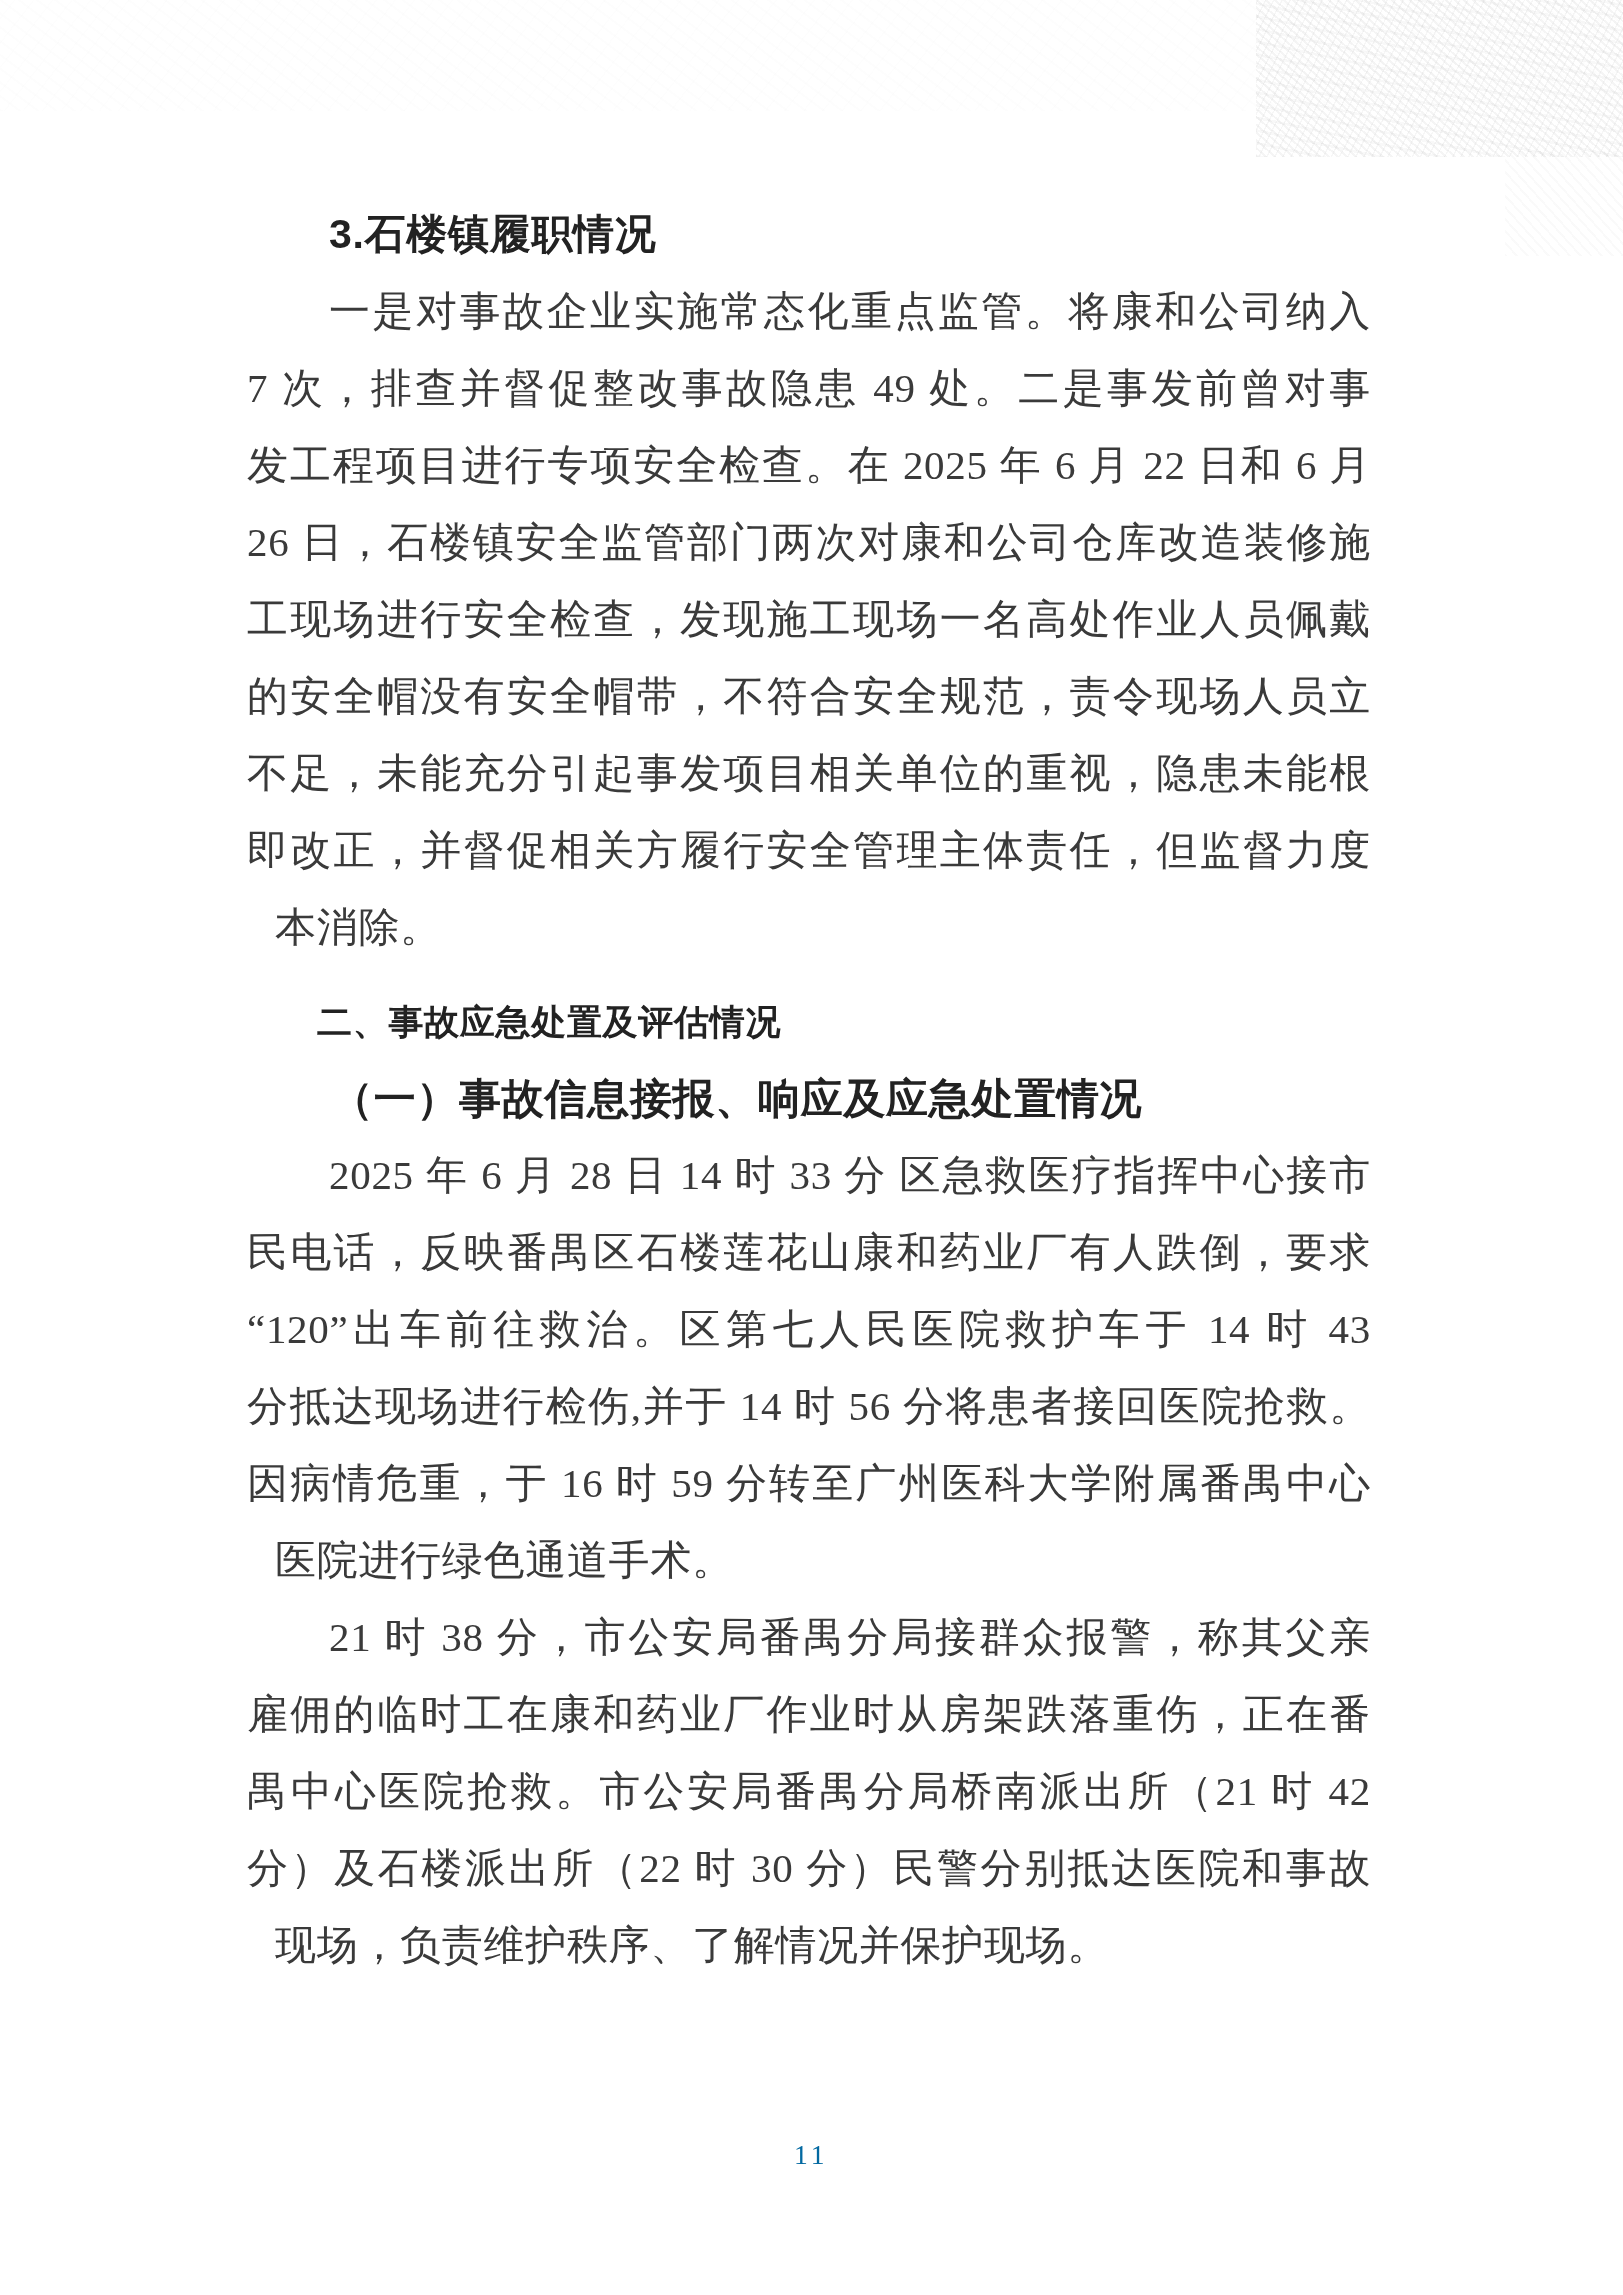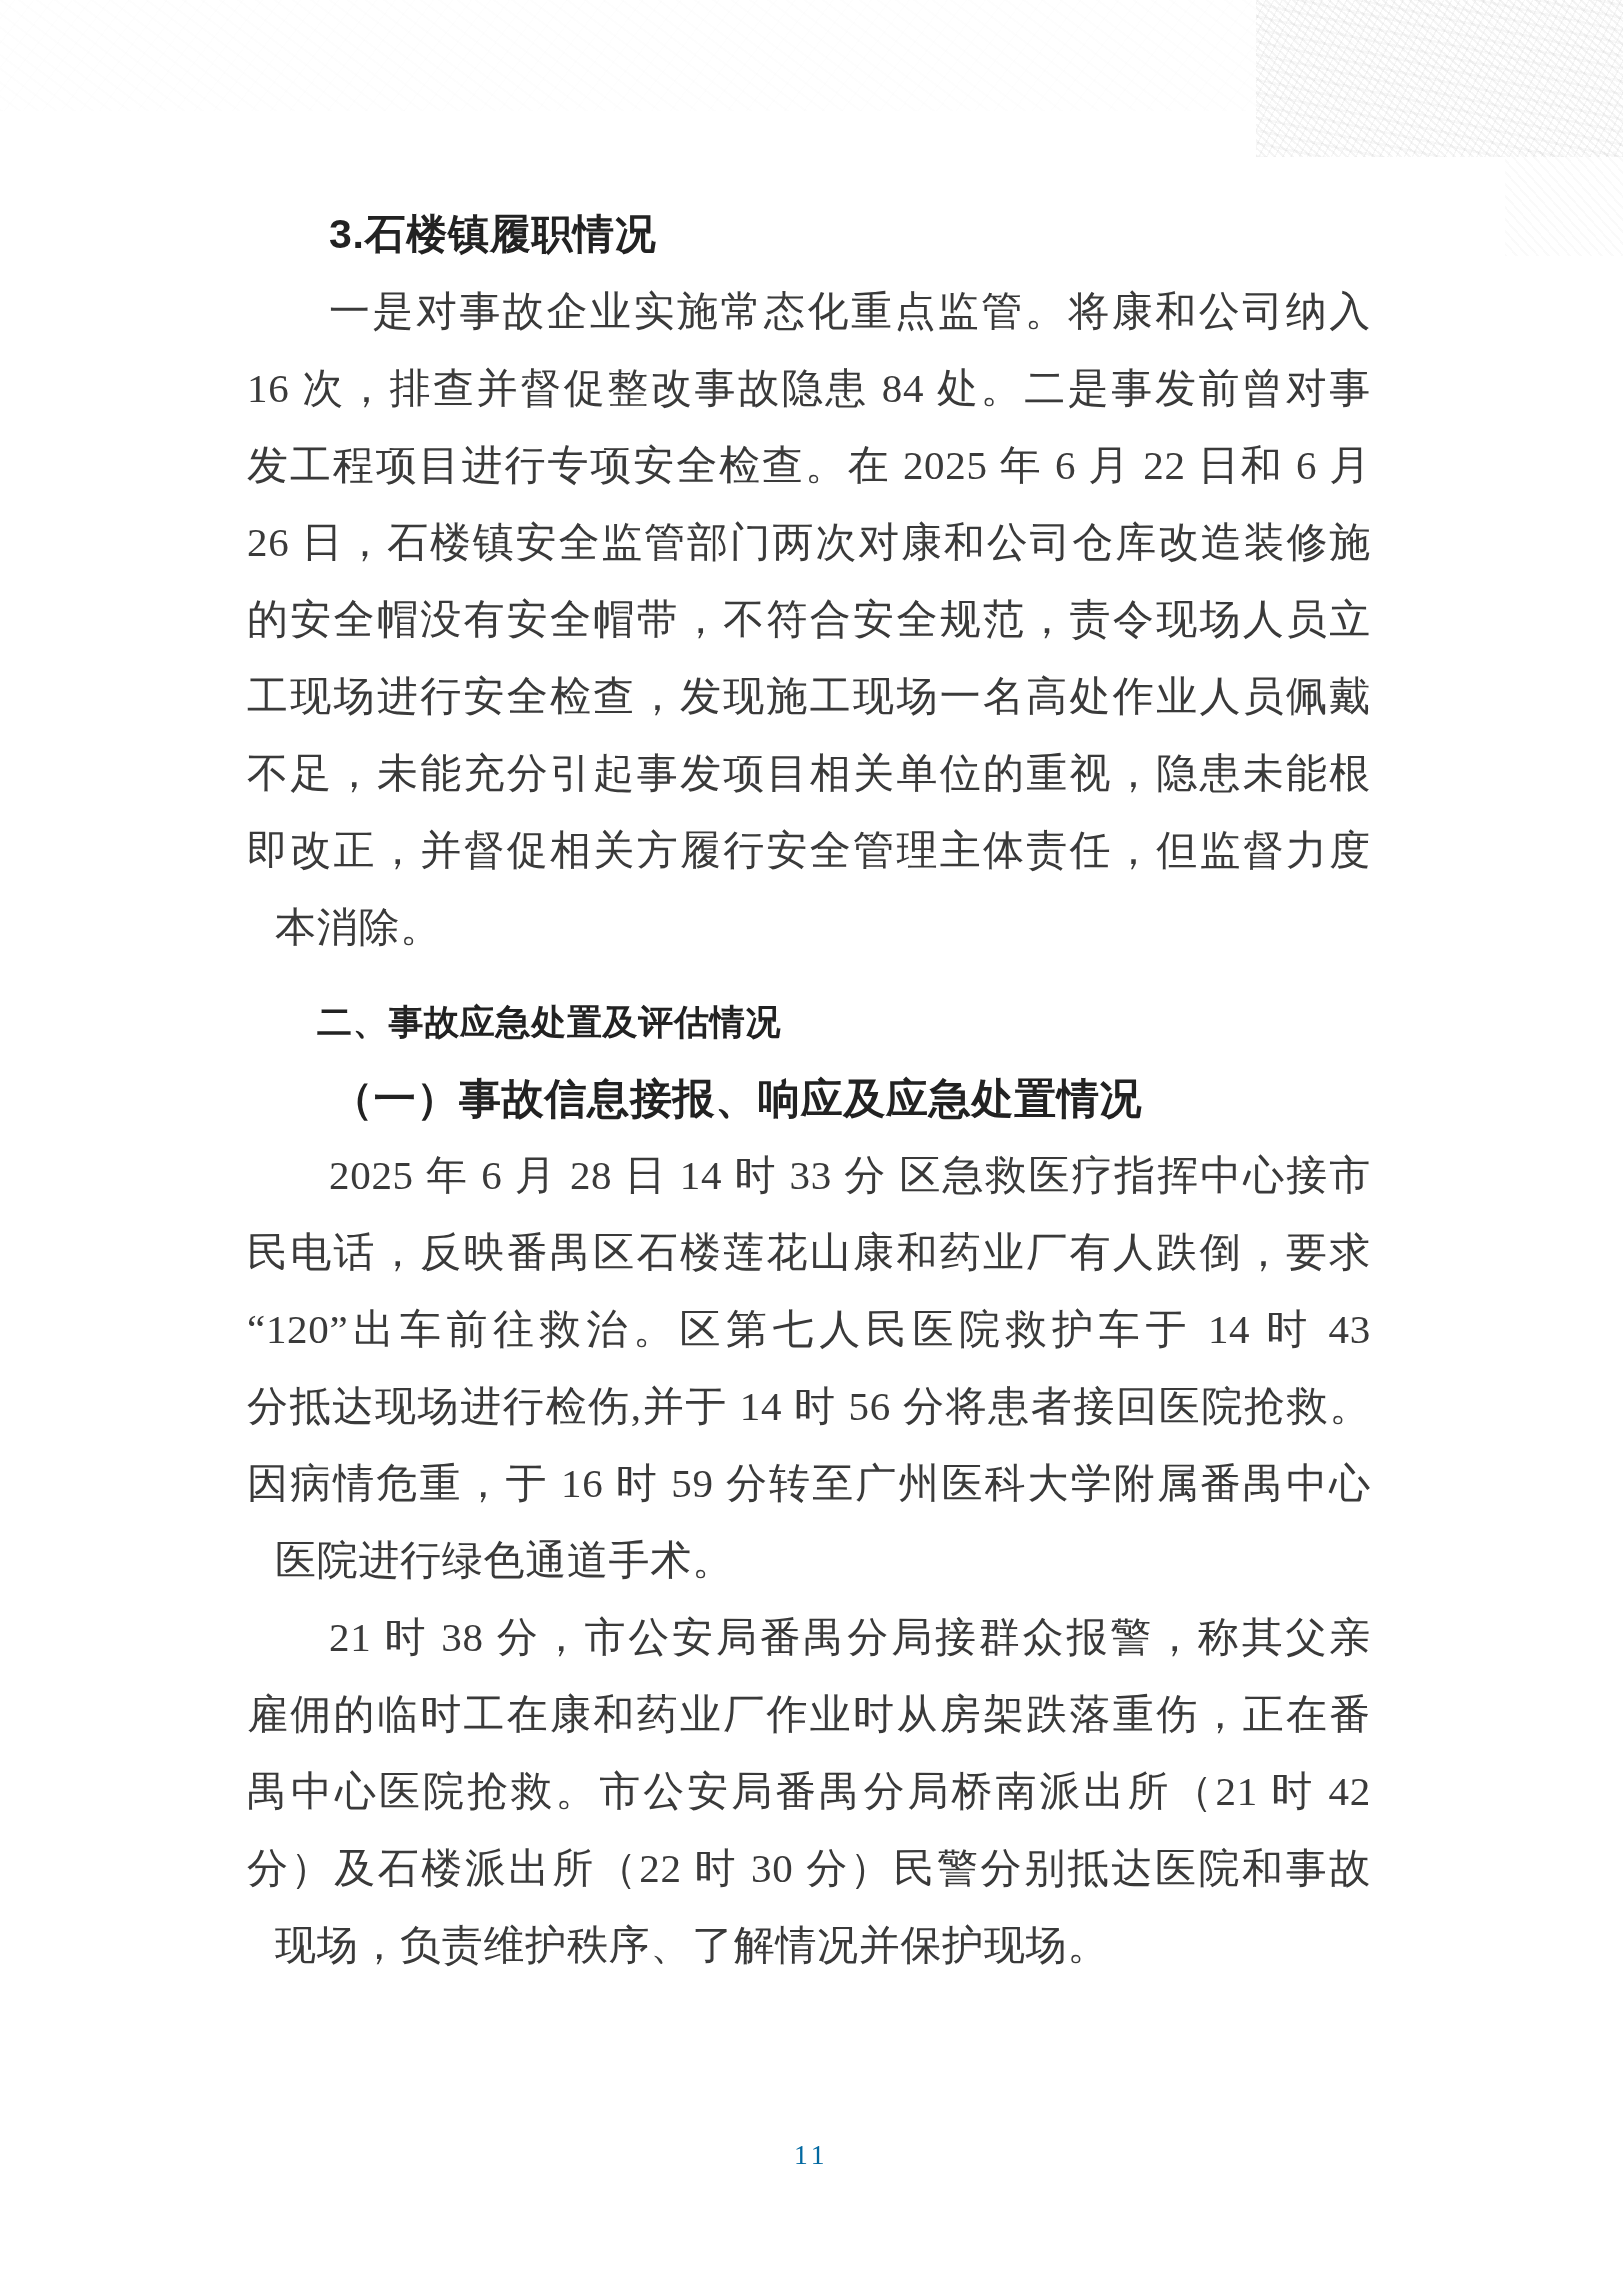--- a/index.html
+++ b/index.html
@@ -87,25 +87,25 @@
 
 <div class="page">
   <div class="noise-strip"></div>
   <div class="noise-corner"></div>
   <div class="noise-edge"></div>
 
   <div class="doc">
       <div class="line heading h3">3.石楼镇履职情况</div>
       <div class="paragraph">
         <div class="line first">一是对事故企业实施常态化重点监管。将康和公司纳入</div>
-        <div class="line">16 次，排查并督促整改事故隐患 84 处。二是事发前曾对事</div>
+        <div class="line">7 次，排查并督促整改事故隐患 49 处。二是事发前曾对事</div>
         <div class="line">发工程项目进行专项安全检查。在 2025 年 6 月 22 日和 6 月</div>
         <div class="line">26 日，石楼镇安全监管部门两次对康和公司仓库改造装修施</div>
+        <div class="line">工现场进行安全检查，发现施工现场一名高处作业人员佩戴</div>
         <div class="line">的安全帽没有安全帽带，不符合安全规范，责令现场人员立</div>
-        <div class="line">工现场进行安全检查，发现施工现场一名高处作业人员佩戴</div>
         <div class="line">不足，未能充分引起事发项目相关单位的重视，隐患未能根</div>
         <div class="line">即改正，并督促相关方履行安全管理主体责任，但监督力度</div>
         <div class="line last">本消除。</div>
       </div>
       <div class="line heading h1">二、事故应急处置及评估情况</div>
       <div class="line heading h2">（一）事故信息接报、响应及应急处置情况</div>
       <div class="paragraph">
         <div class="line first">2025 年 6 月 28 日 14 时 33 分  区急救医疗指挥中心接市</div>
         <div class="line">民电话，反映番禺区石楼莲花山康和药业厂有人跌倒，要求</div>
         <div class="line">“120”出车前往救治。区第七人民医院救护车于 14 时 43</div>

